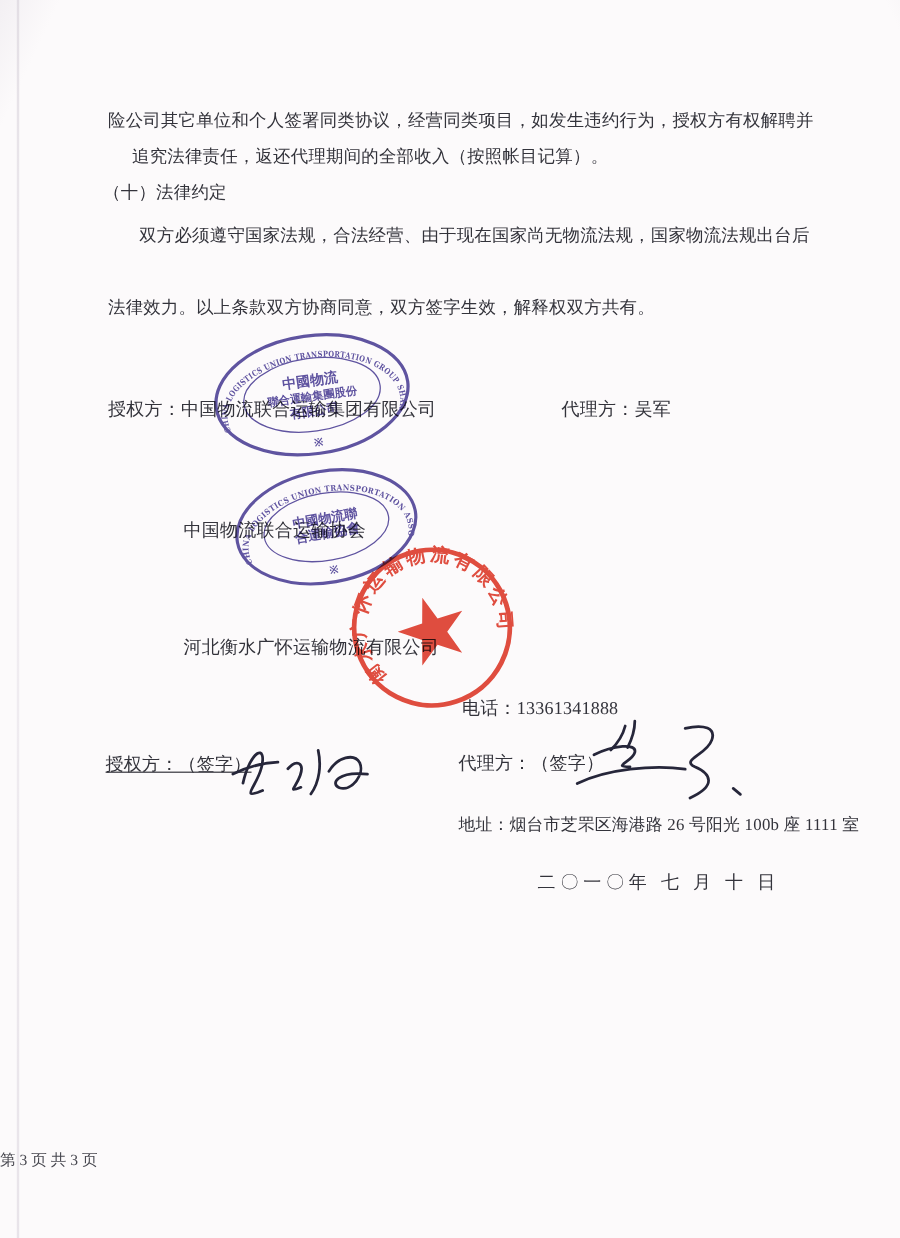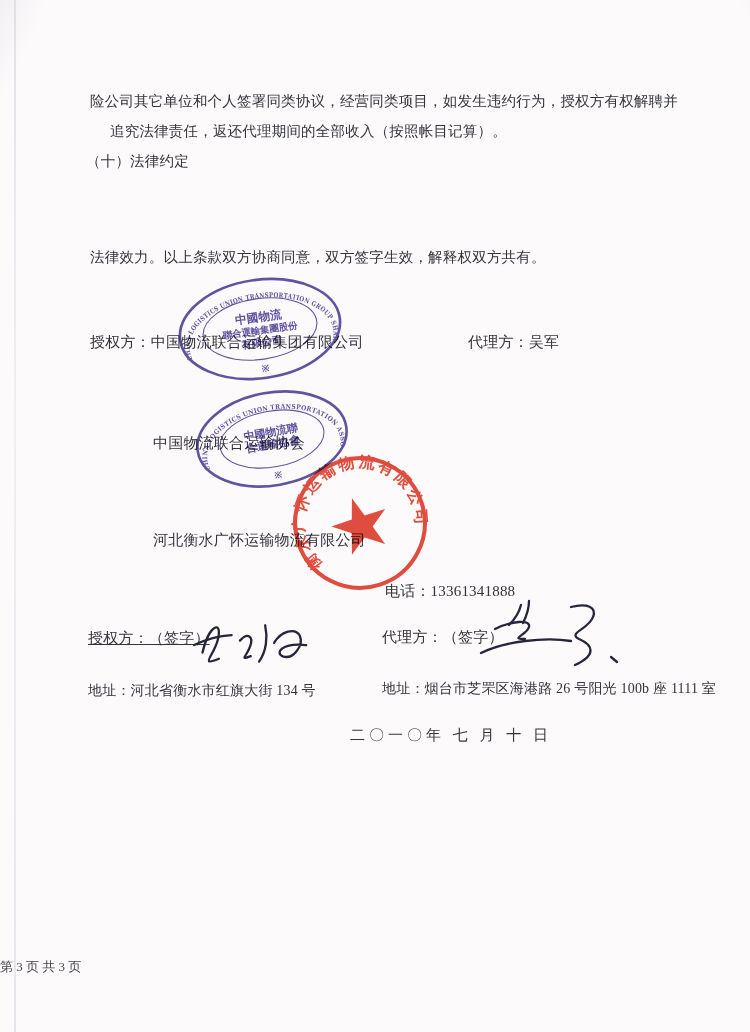--- a/index.html
+++ b/index.html
@@ -29,22 +29,22 @@
     font-size:14.5px;
     line-height:22px;
     white-space:nowrap;
     letter-spacing:.2px;
   }
   .keep-sp{white-space:pre;}
   .indent{padding-left:26px;}
   .label-line{font-size:15px;}
   .small-line{font-size:14px;}
   .date-line{
-    position:absolute;top:726px;left:350px;width:310px;
-    text-align:left;font-size:15px;letter-spacing:4px;white-space:pre;
+    position:absolute;top:726px;left:340px;width:310px;
+    text-align:right;font-size:15px;letter-spacing:4px;white-space:pre;
   }
   .footer-line{
     position:absolute;top:958px;left:0;width:706px;
     text-align:left;font-size:13px;color:#47474f;white-space:pre;
   }
   .stamp{
     position:absolute;
     mix-blend-mode:multiply;
     opacity:.88;
   }
@@ -60,30 +60,30 @@
 </style>
 </head>
 <body>
 
 <div class="paper">
   <div class="crease"></div>
 
   <div class="tline" style="top:90px;left:90px;">险公司其它单位和个人签署同类协议，经营同类项目，如发生违约行为，授权方有权解聘并</div>
   <div class="tline" style="top:120px;left:90px;margin-left:20px;">追究法律责任，返还代理期间的全部收入（按照帐目记算）。</div>
   <div class="tline" style="top:150px;left:86px;">（十）法律约定</div>
+  <div class="tline indent" style="top:186px;left:90px;">双方必须遵守国家法规，合法经营、由于现在国家尚无物流法规，国家物流法规出台后</div>
   <div class="tline" style="top:246px;left:90px;">法律效力。以上条款双方协商同意，双方签字生效，解释权双方共有。</div>
 
   <div class="tline label-line" style="top:331px;left:90px;">授权方：中国物流联合运输集团有限公司</div>
   <div class="tline label-line" style="top:331px;left:468px;">代理方：吴军</div>
   <div class="tline label-line" style="top:432px;left:153px;">中国物流联合运输协会</div>
   <div class="tline label-line" style="top:529px;left:153px;">河北衡水广怀运输物流有限公司</div>
   <div class="tline label-line" style="top:580px;left:385px;">电话：13361341888</div>
   <div class="tline label-line" style="top:627px;left:88px;text-decoration:underline;">授权方：（签字）</div>
   <div class="tline label-line" style="top:626px;left:382px;">代理方：（签字）</div>
-  <div class="tline small-line" style="top:680px;left:88px;">地址：河北省衡水市红旗大街 134 号</div>
   <div class="tline small-line" style="top:678px;left:382px;">地址：烟台市芝罘区海港路 26 号阳光 100b 座 1111 室</div>
 
   <div class="date-line">二〇一〇年 七 月 十 日</div>
   <div class="footer-line">第 3 页 共 3 页</div>
 
   <div class="stamp" style="left:175px;top:276px;width:170px;height:106px;transform:rotate(-8deg);">
     <svg viewBox="0 0 190 118">
       <defs>
           <path id="ov1" d="M 16,82 A 81,47 0 1 1 174,82"></path>
         </defs>

